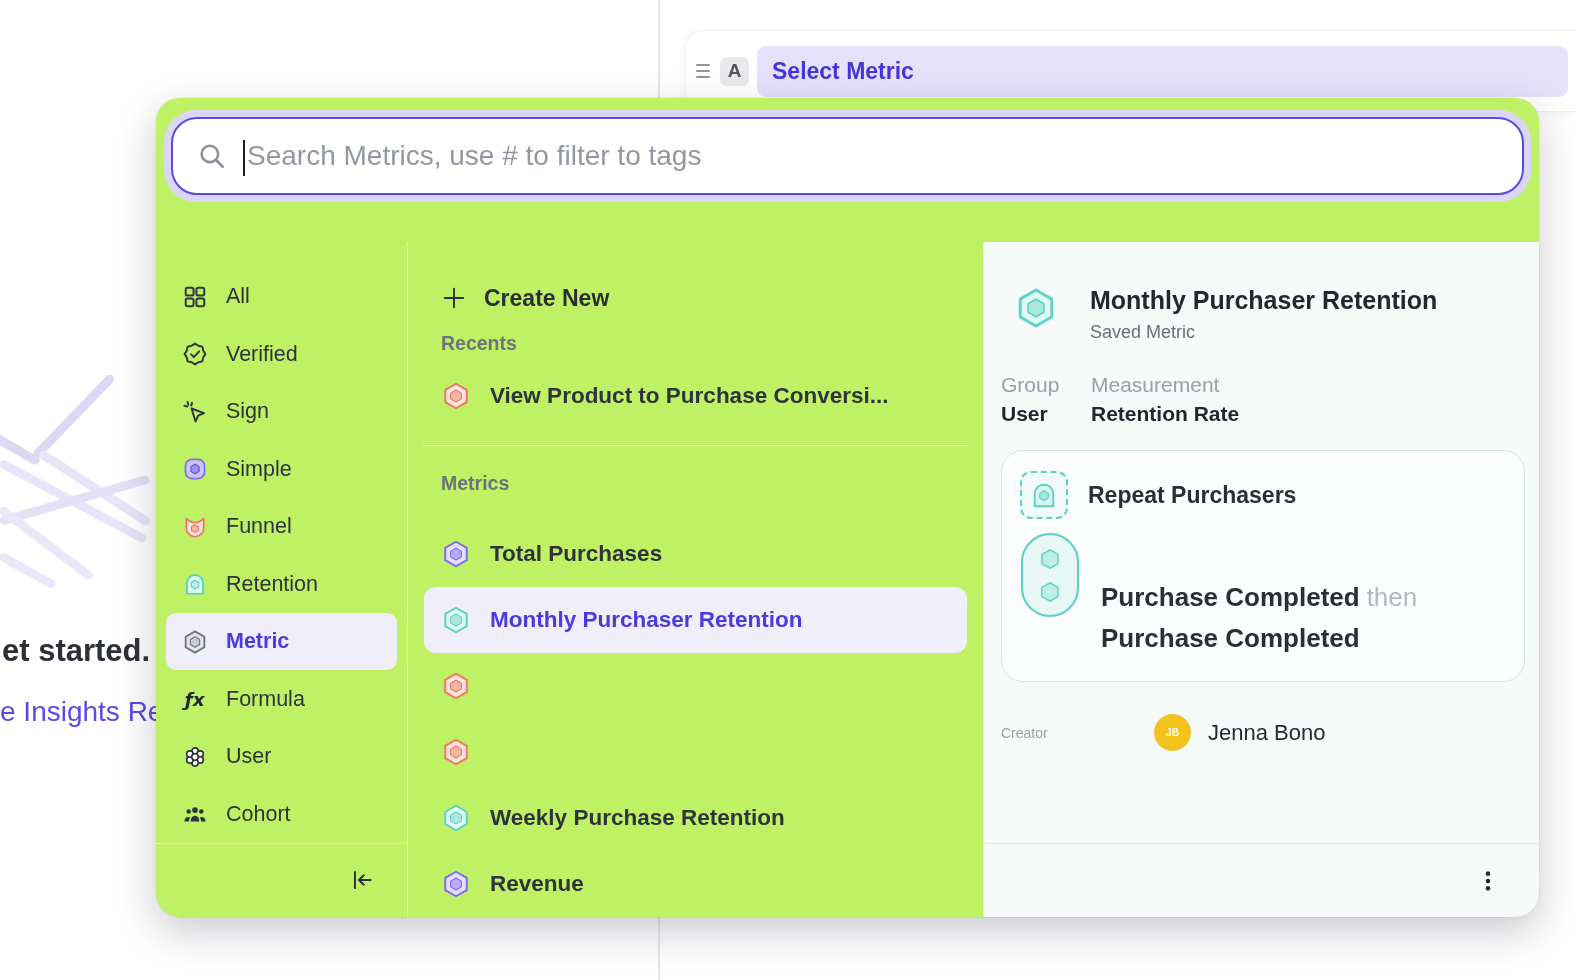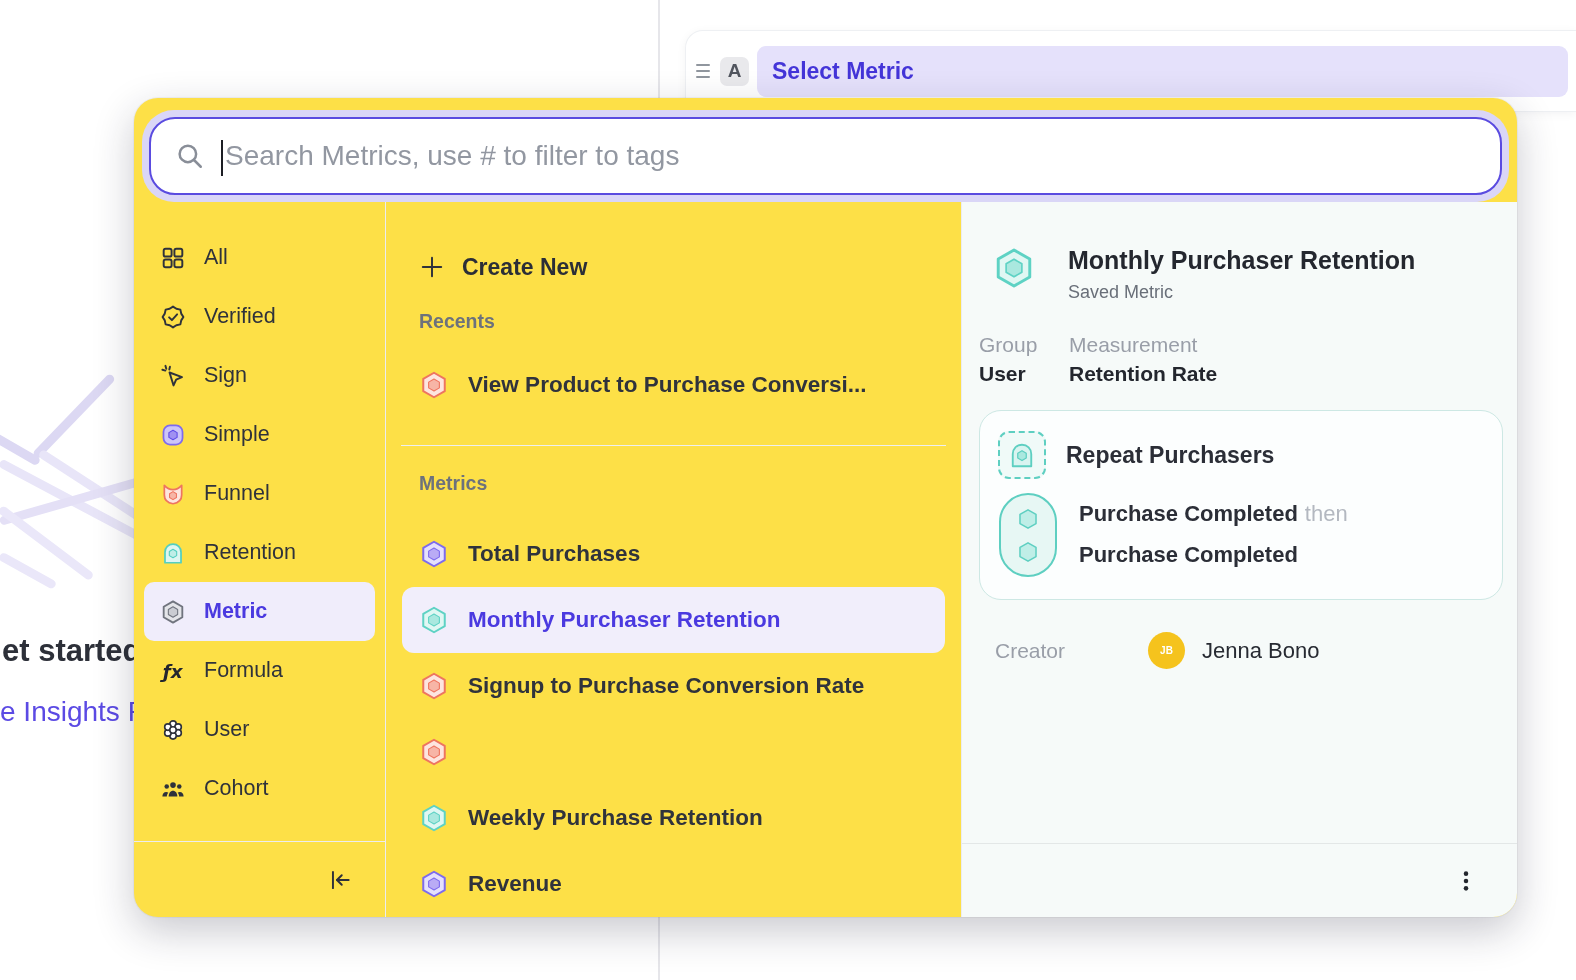--- a/index.html
+++ b/index.html
@@ -17,22 +17,22 @@
     border:1px solid #eef0f3;border-right:none;border-radius:18px 0 0 0;
     box-shadow:0 2px 10px rgba(20,20,40,.05);display:flex;align-items:center;padding:0 8px 0 6px;}
   .drag-handle{width:22px;display:flex;flex-direction:column;gap:4px;align-items:center;margin-right:6px;}
   .drag-handle i{display:block;width:14px;height:2px;background:#90969e;border-radius:1px;}
   .a-badge{width:29px;height:29px;border-radius:7px;background:#e9e9ec;color:#51555e;font-weight:700;
     font-size:19px;display:flex;align-items:center;justify-content:center;margin-right:8px;flex:none;}
   .sel-metric-bar{flex:1;height:51px;background:#e5e1fb;border-radius:9px;display:flex;align-items:center;
     padding-left:15px;font-size:23px;font-weight:700;color:#4435d8;}
 
   
-  .modal{position:absolute;left:134px;top:98px;width:1383px;height:819px;background:#fde047;border-radius:24px;
-    box-shadow:0 14px 40px rgba(30,30,55,.24), 0 0 0 1px rgba(0,0,0,.04);z-index:10;display:flex;flex-direction:column;overflow:hidden;}
+  .modal{position:absolute;left:156px;top:98px;width:1383px;height:819px;background:#bef264;border-radius:24px;
+    box-shadow:0 14px 40px rgba(30,30,55,.24), 0 0 0 1px rgba(0,0,0,.04);z-index:10;display:flex;flex-direction:column;overflow:hidden;gap:40px;}
 
   .search-outer{margin:12px 8px 0;background:#dad6f7;border-radius:32px;padding:7px;flex:none;}
   .search-field{position:relative;background:#fff;border:2px solid #5a4be0;border-radius:26px;height:78px;
     display:flex;align-items:center;padding:0 24px;}
   .search-field svg{width:30px;height:30px;flex:none;margin-right:18px;}
   .search-input{border:none;outline:none;flex:1;font-size:28px;color:#2d3039;background:transparent;
     font-family:"Liberation Sans",sans-serif;}
   .search-input::placeholder{color:#9297a1;}
   .caret{position:absolute;left:70px;top:21px;width:2px;height:36px;background:#1c1e24;animation:blink 1.1s infinite;}
   @keyframes blink{0%,55%{opacity:1}56%,100%{opacity:0}}
@@ -86,25 +86,25 @@
     padding:20px 18px 22px 18px;}
   .card-head{display:flex;align-items:center;gap:20px;}
   .dash-ic{width:48px;height:48px;border:2px dashed #5ecfc1;border-radius:11px;background:#f0faf8;
     display:flex;align-items:center;justify-content:center;flex:none;}
   .dash-ic svg{width:30px;height:30px;}
   .card-title{font-size:23px;font-weight:700;color:#2b2e37;}
   .card-body{display:flex;margin-top:14px;}
   .capsule{width:58px;height:84px;border:2px solid #5ecfc1;border-radius:29px;background:#e7f7f4;flex:none;
     display:flex;flex-direction:column;align-items:center;justify-content:center;gap:7px;margin-left:1px;}
   .capsule svg{width:26px;height:26px;}
-  .steps{margin-left:22px;font-size:22px;line-height:41px;color:#2b2e37;}
+  .steps{margin-left:22px;font-size:26px;line-height:41px;color:#2b2e37;margin-top:44px;}
   .steps b{font-weight:700;}
   .steps .then{color:#b3b8c0;font-weight:500;margin-left:7px;}
   .d-creator{display:flex;align-items:center;padding-left:17px;margin-top:32px;}
-  .c-label{font-size:21px;color:#999ea8;width:153px;margin-left:16px;}
+  .c-label{font-size:14px;color:#999ea8;width:153px;}
   .avatar{width:37px;height:37px;border-radius:50%;background:#f5c31d;color:#fff;font-size:10px;font-weight:700;
     display:flex;align-items:center;justify-content:center;flex:none;}
   .c-name{font-size:22px;font-weight:500;color:#272a32;margin-left:17px;}
   .d-foot{margin-top:auto;border-top:1.5px solid #e3e7e7;height:74px;display:flex;align-items:center;
     justify-content:flex-end;padding-right:38px;}
   .d-foot svg{width:26px;height:26px;cursor:pointer;}
 
   .ic-stroke{fill:none;stroke:#2f323b;stroke-width:1.8;stroke-linecap:round;stroke-linejoin:round;}
 </style>
 </head>
@@ -284,21 +284,20 @@
               <polygon class="o" points="12,2.2 20.6,7.1 20.6,16.9 12,21.8 3.4,16.9 3.4,7.1"></polygon>
               <polygon class="i" points="12,7.2 16.3,9.7 16.3,14.3 12,16.8 7.7,14.3 7.7,9.7"></polygon>
             </svg>
             <span>Monthly Purchaser Retention</span>
           </div>
           <div class="row">
             <svg class="hex hx-orange" viewBox="0 0 24 24">
               <polygon class="o" points="12,2.2 20.6,7.1 20.6,16.9 12,21.8 3.4,16.9 3.4,7.1"></polygon>
               <polygon class="i" points="12,7.2 16.3,9.7 16.3,14.3 12,16.8 7.7,14.3 7.7,9.7"></polygon>
             </svg>
-            <span>Signup to Purchase Conversion Rate</span>
           </div>
           <div class="row">
             <svg class="hex hx-orange" viewBox="0 0 24 24">
               <polygon class="o" points="12,2.2 20.6,7.1 20.6,16.9 12,21.8 3.4,16.9 3.4,7.1"></polygon>
               <polygon class="i" points="12,7.2 16.3,9.7 16.3,14.3 12,16.8 7.7,14.3 7.7,9.7"></polygon>
             </svg>
           </div>
           <div class="row">
             <svg class="hex hx-teal" viewBox="0 0 24 24">
               <polygon class="o" points="12,2.2 20.6,7.1 20.6,16.9 12,21.8 3.4,16.9 3.4,7.1"></polygon>

